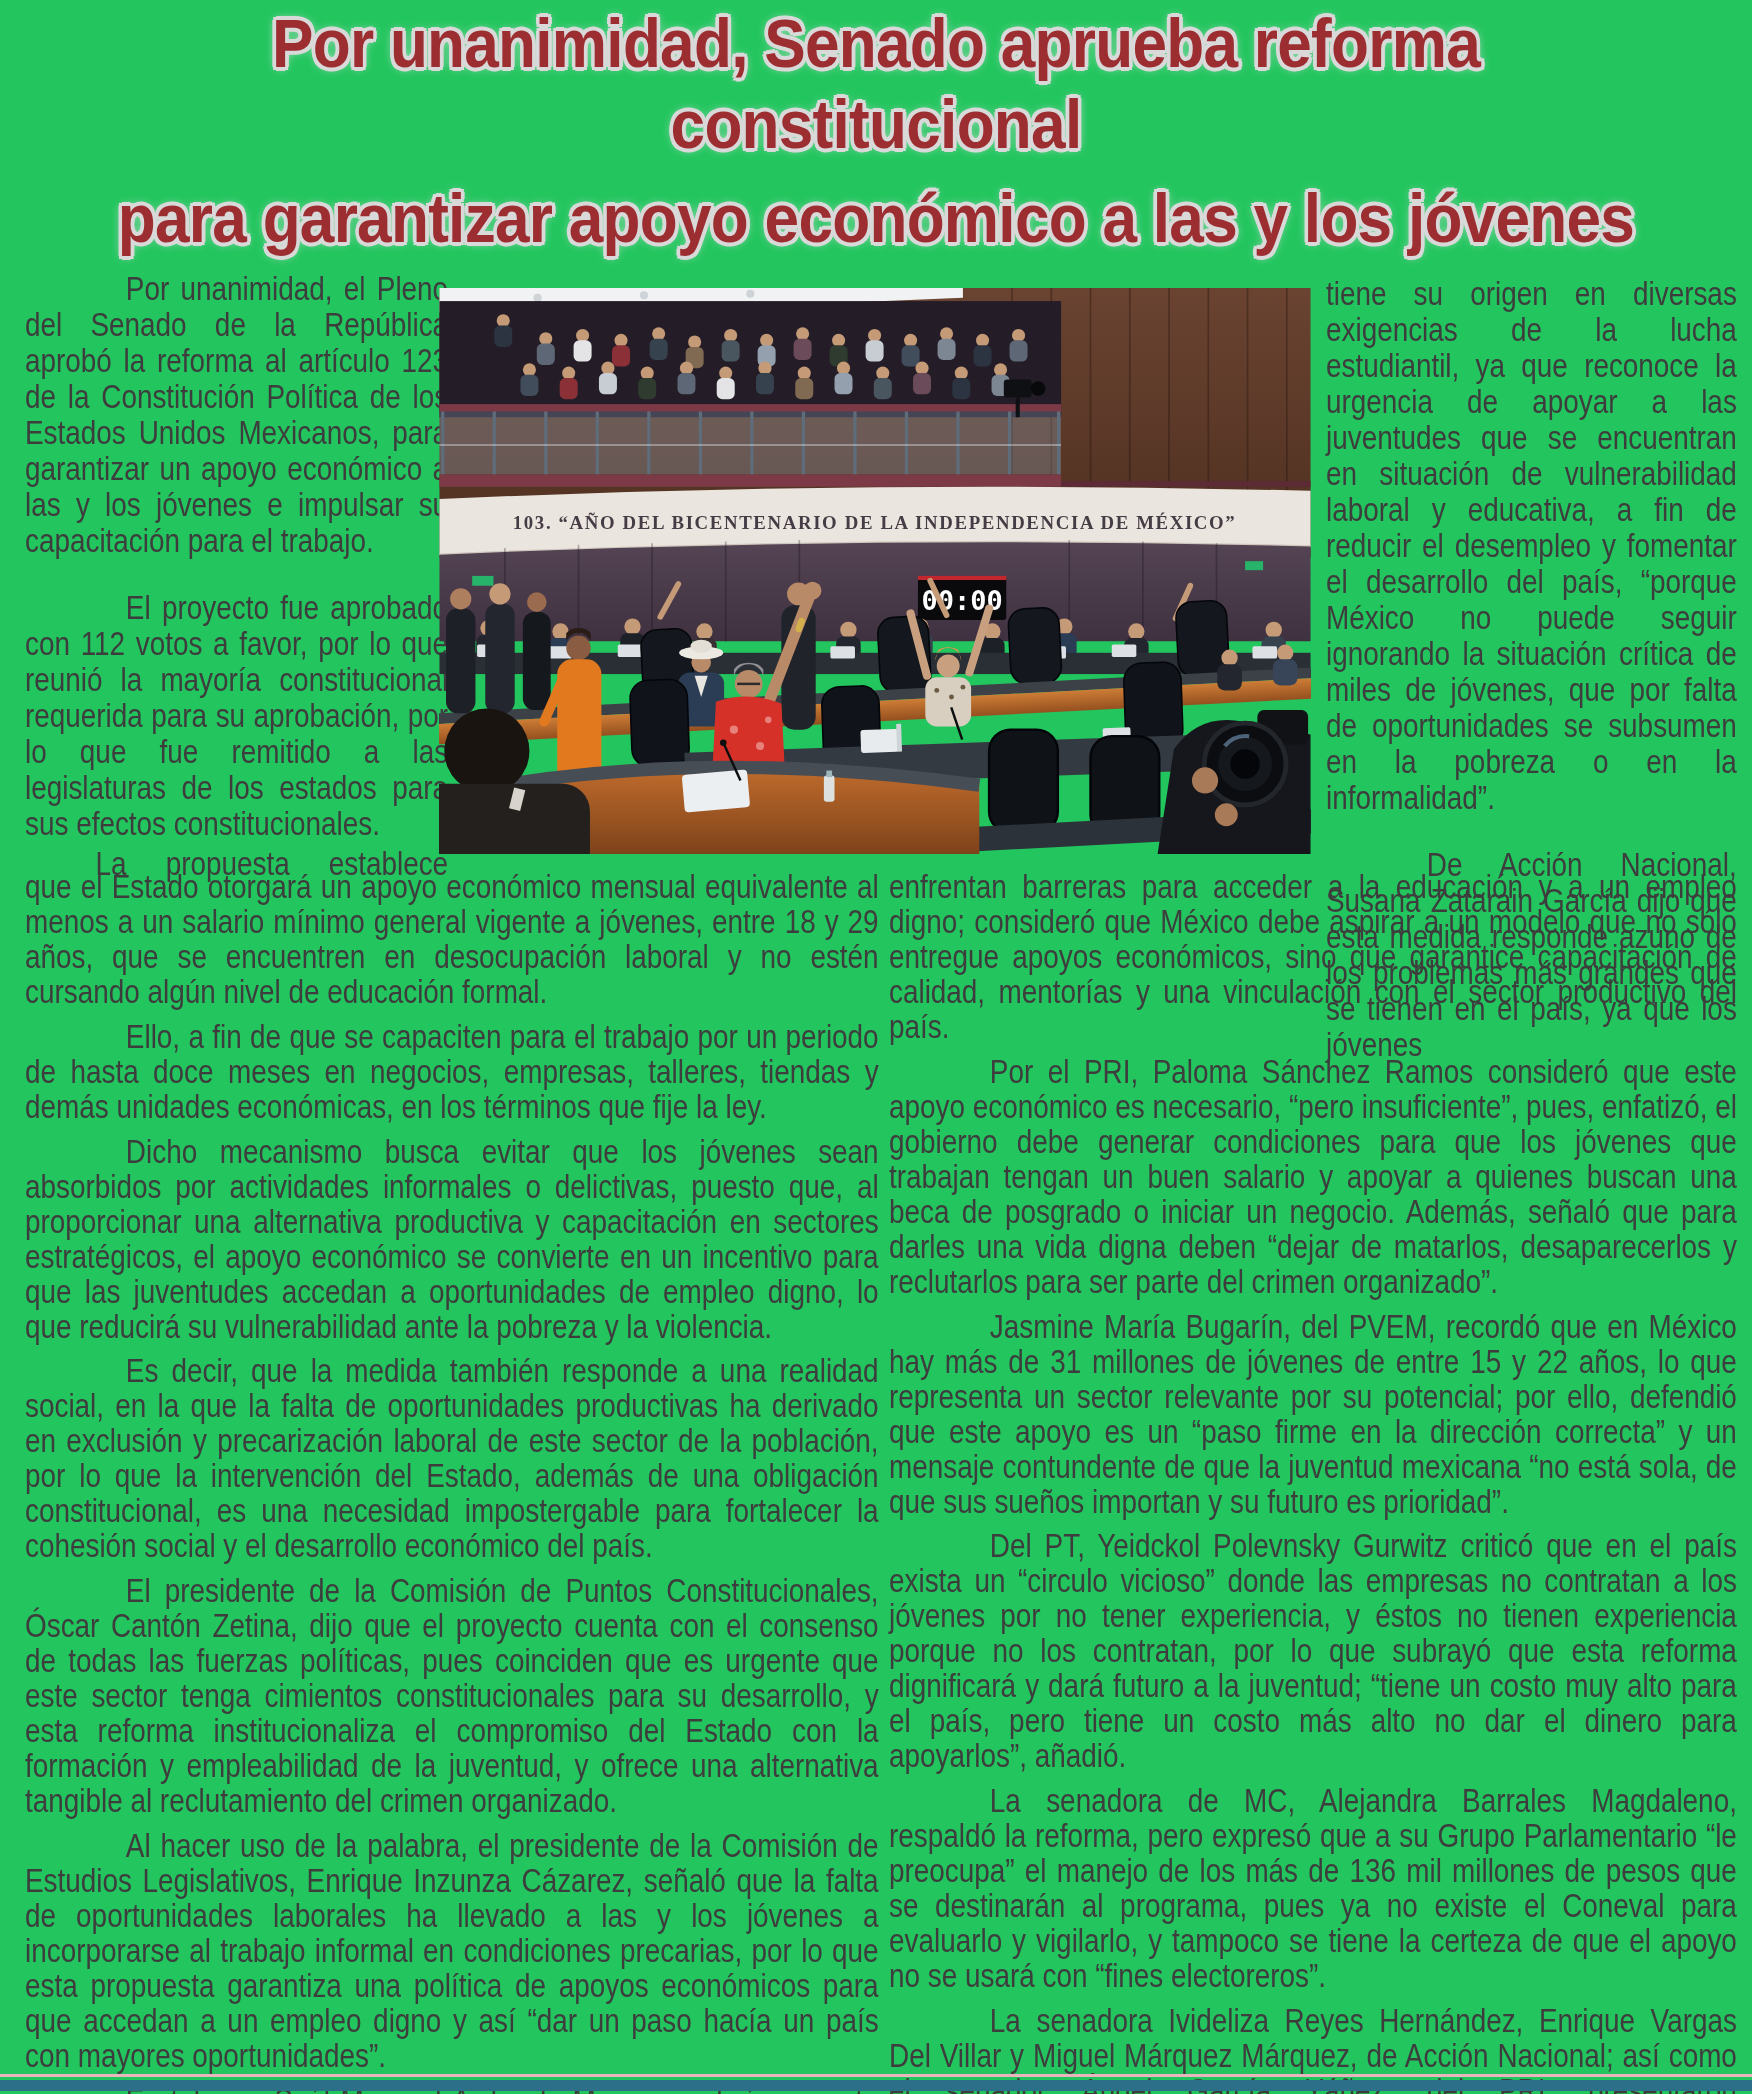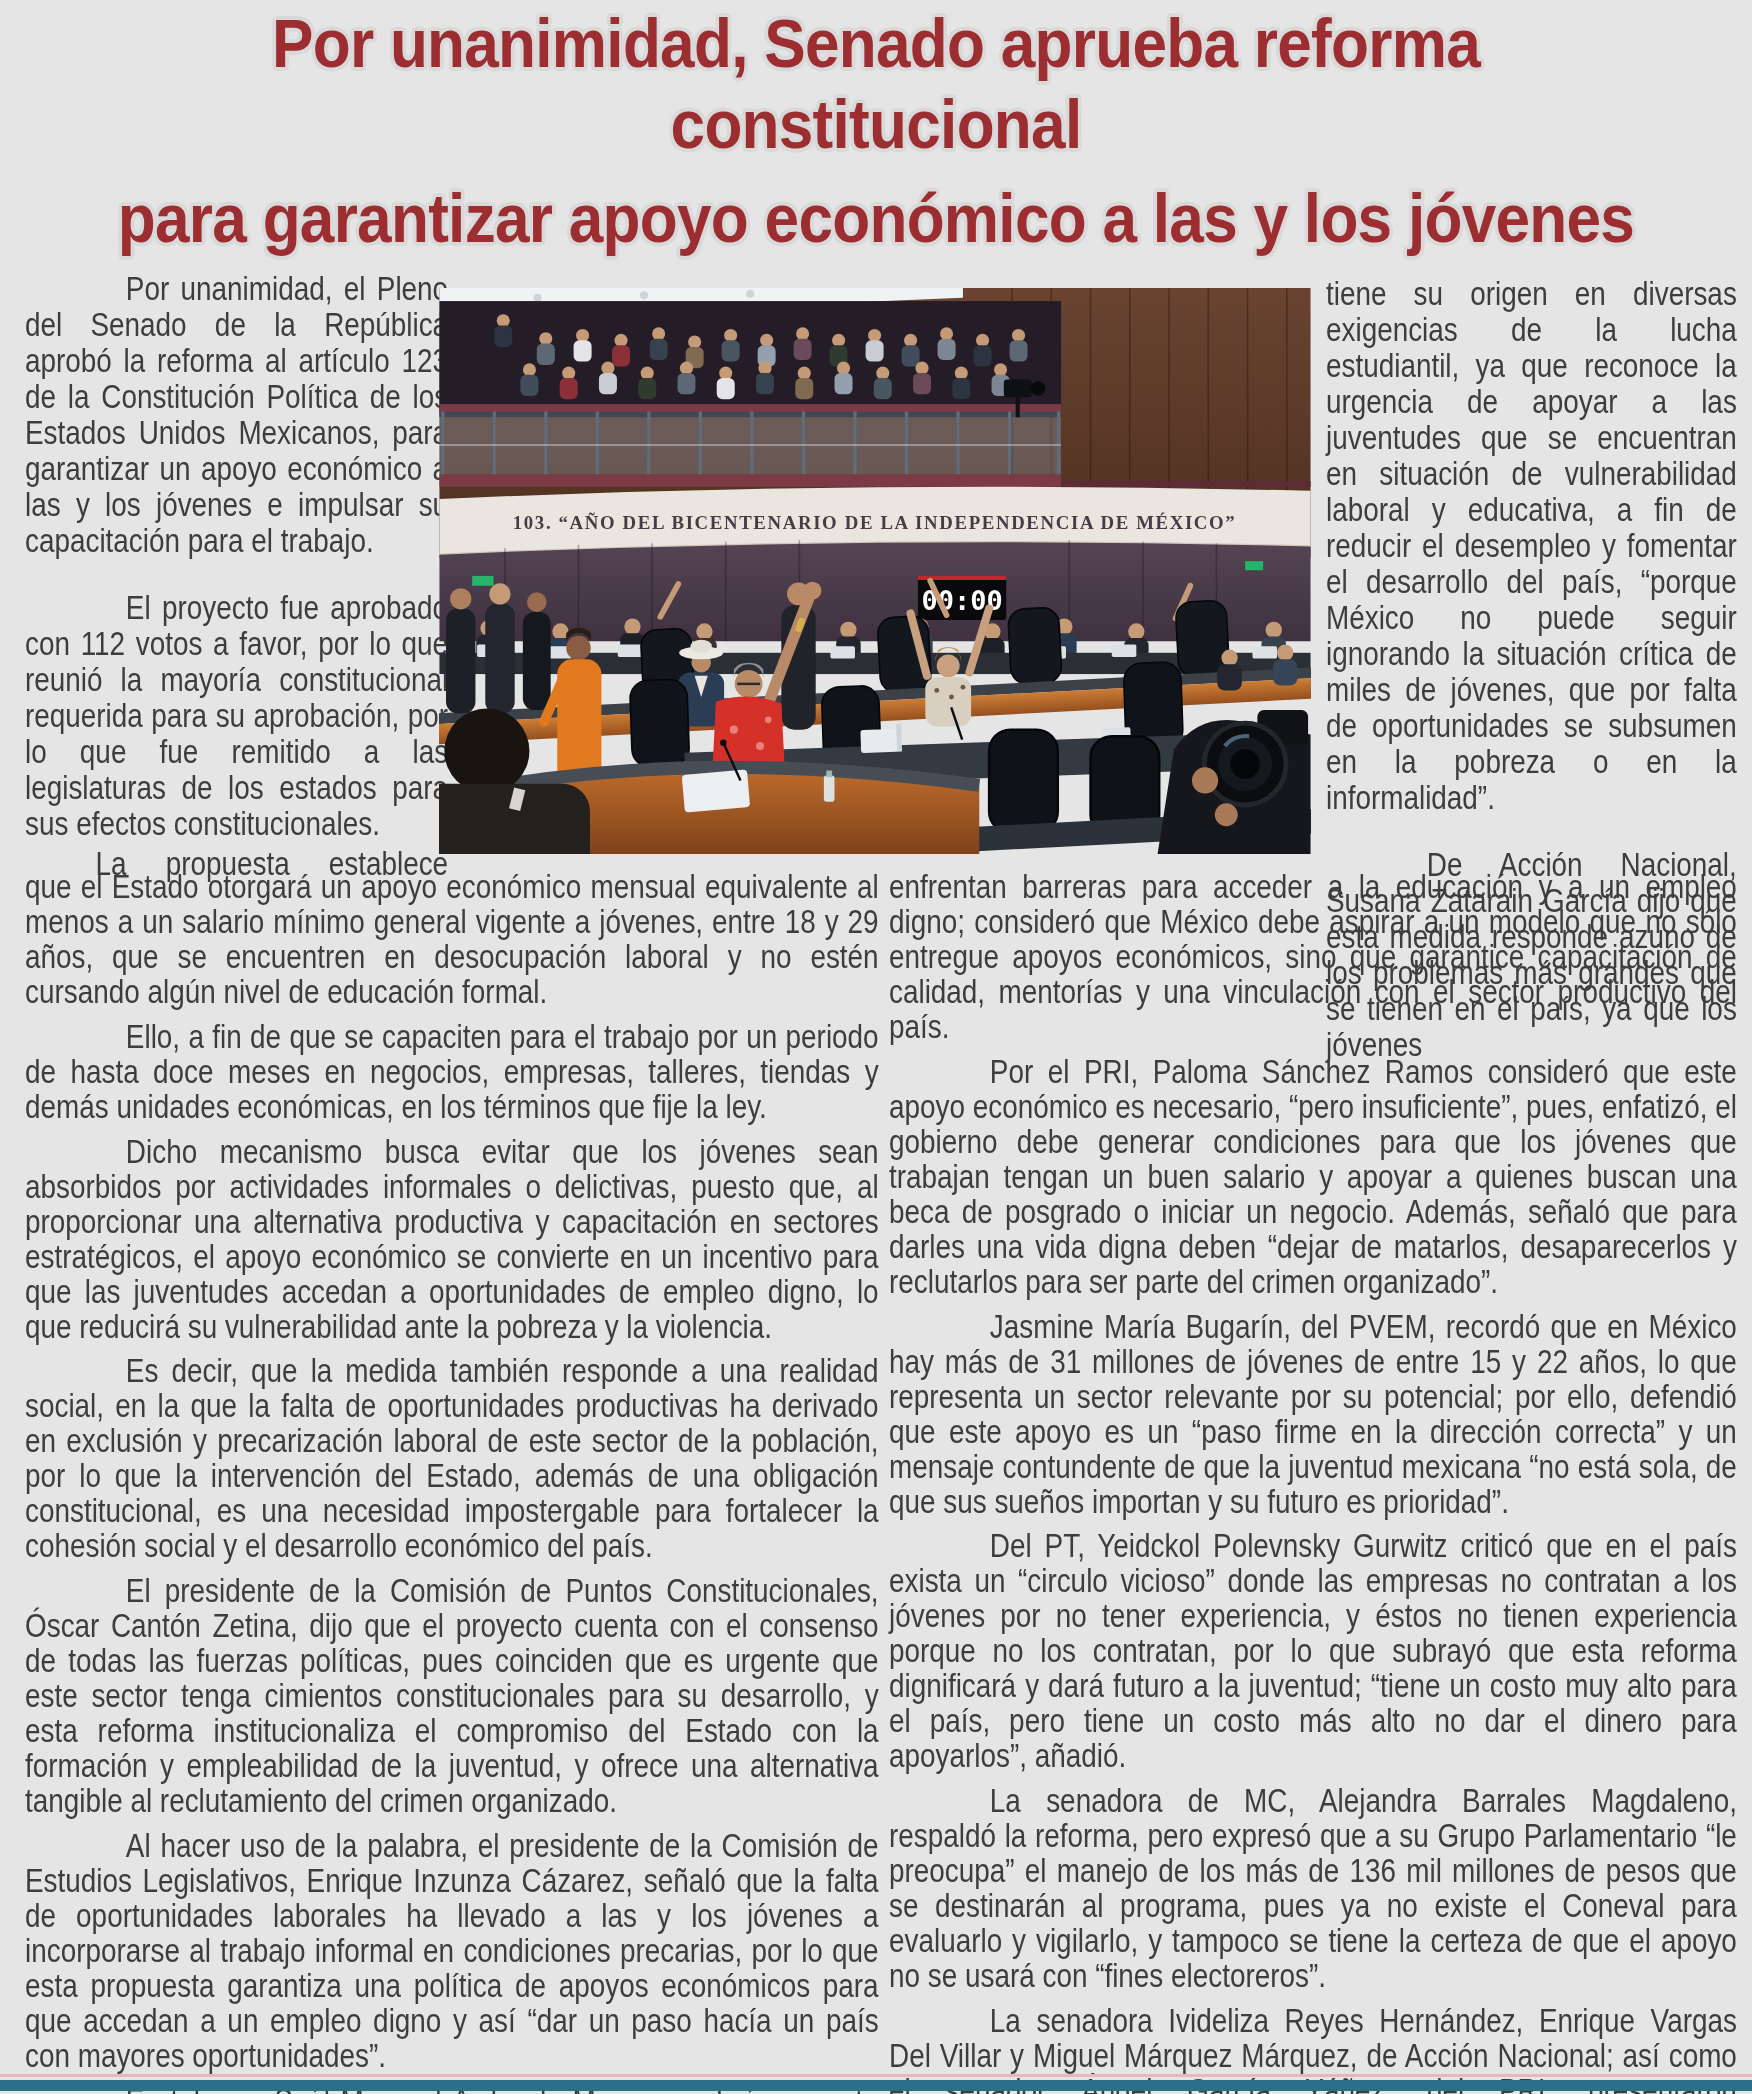--- a/index.html
+++ b/index.html
@@ -1,16 +1,16 @@
 <!DOCTYPE html>
 <html style="font-size:13px"><head>
 <meta charset="utf-8">
 <style>
   html,body{margin:0;padding:0;background:#ffffff;}
-  .page{position:relative;width:1752px;height:2095px;background:#e5e5e5;overflow:hidden;
+  .page{position:relative;width:1752px;height:2095px;background:#22c55e;overflow:hidden;
         font-family:"Liberation Sans",sans-serif;}
   
   .headline{position:absolute;top:3.3px;left:0;width:1752px;text-align:center;
     font-weight:bold;color:#9c2e31;font-size:69px;line-height:81px;letter-spacing:-0.8px;
     transform:scaleX(.9);transform-origin:center top;
     text-shadow:-3.3px -3.3px 0 #d9d9d9,3.3px -3.3px 0 #d9d9d9,-3.3px 3.3px 0 #d9d9d9,3.3px 3.3px 0 #d9d9d9,
                 0 -4.1px 0 #d9d9d9,0 4.1px 0 #d9d9d9,-4.1px 0 0 #d9d9d9,4.1px 0 0 #d9d9d9,0 0 11.5px #e3e3e3;}
   .headline .l2{margin-top:13px;}
   
   .txt{position:absolute;color:#3d3d3d;text-align:justify;transform:scaleX(.82);transform-origin:top left;}

